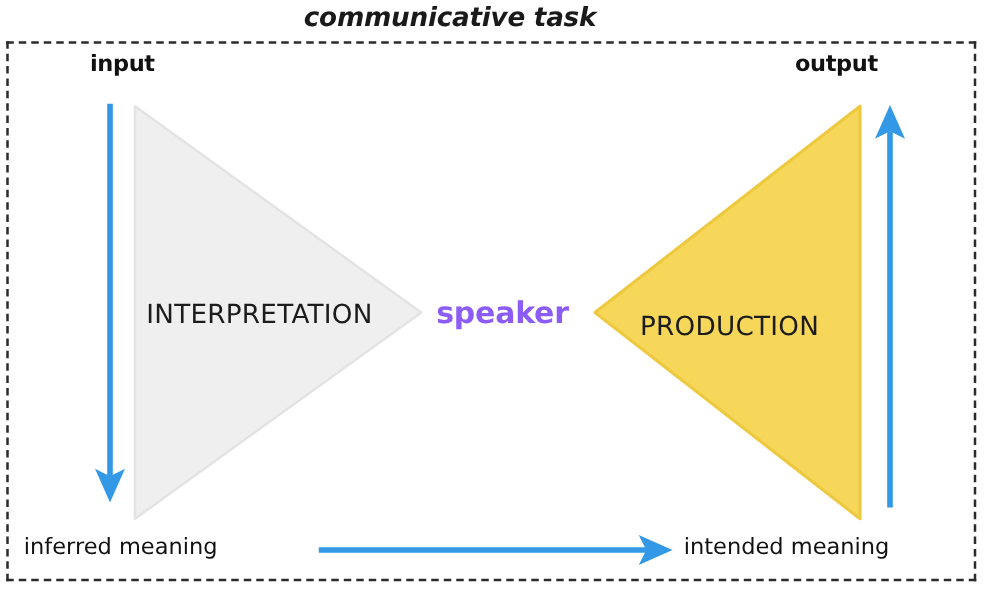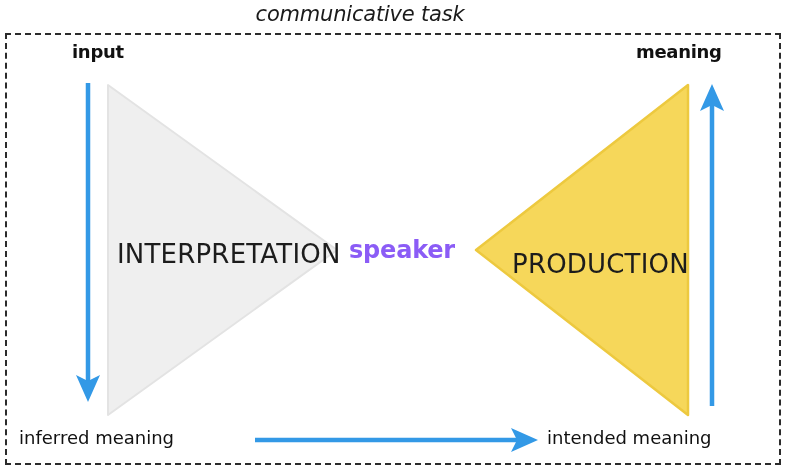--- a/index.html
+++ b/index.html
@@ -19,21 +19,21 @@
     overflow: hidden;
   }
   
   .diagram-title {
     position: absolute;
     left: 0;
     top: 2px;
     width: 720px;
     text-align: center;
     font-size: 21px;
-    font-weight: normal;
+    font-weight: bold;
     font-style: italic;
     letter-spacing: -0.2px;
     color: #1a1a1a;
     font-family: "DejaVu Sans", "Liberation Sans", sans-serif;
   }
   
   .frame {
     position: absolute;
     left: 5px;
     top: 33px;
@@ -69,21 +69,21 @@
     position: absolute;
     left: 0;
     top: 0;
     width: 788px;
     height: 472px;
     overflow: visible;
   }
   
   .tri-text {
     position: absolute;
-    font-size: 26px;
+    font-size: 21px;
     color: #1c1c1c;
     letter-spacing: 0.2px;
     white-space: nowrap;
   }
   .text-interpretation { left: 117px; top: 239px; }
   .text-production     { left: 512px; top: 249px; }
 
   .speaker-label {
     position: absolute;
     left: 349px;
@@ -121,21 +121,21 @@
     </g>
 
     <g>
       <line x1="712" y1="406" x2="712" y2="105" stroke="#3399E6" stroke-width="4.5" stroke-linecap="butt"></line>
       <polygon points="712,84 700,111 712,105 724,111" fill="#3399E6"></polygon>
     </g>
   </svg>
 
   <div class="corner-label label-input">input</div>
 
-  <div class="corner-label label-output">meaning</div>
+  <div class="corner-label label-output">output</div>
 
   <div class="tri-text text-interpretation">INTERPRETATION</div>
 
   <div class="tri-text text-production">PRODUCTION</div>
 
   <div class="speaker-label">speaker</div>
 
   <div class="meaning-label label-inferred">inferred meaning</div>
 
   <div class="meaning-label label-intended">intended meaning</div>

